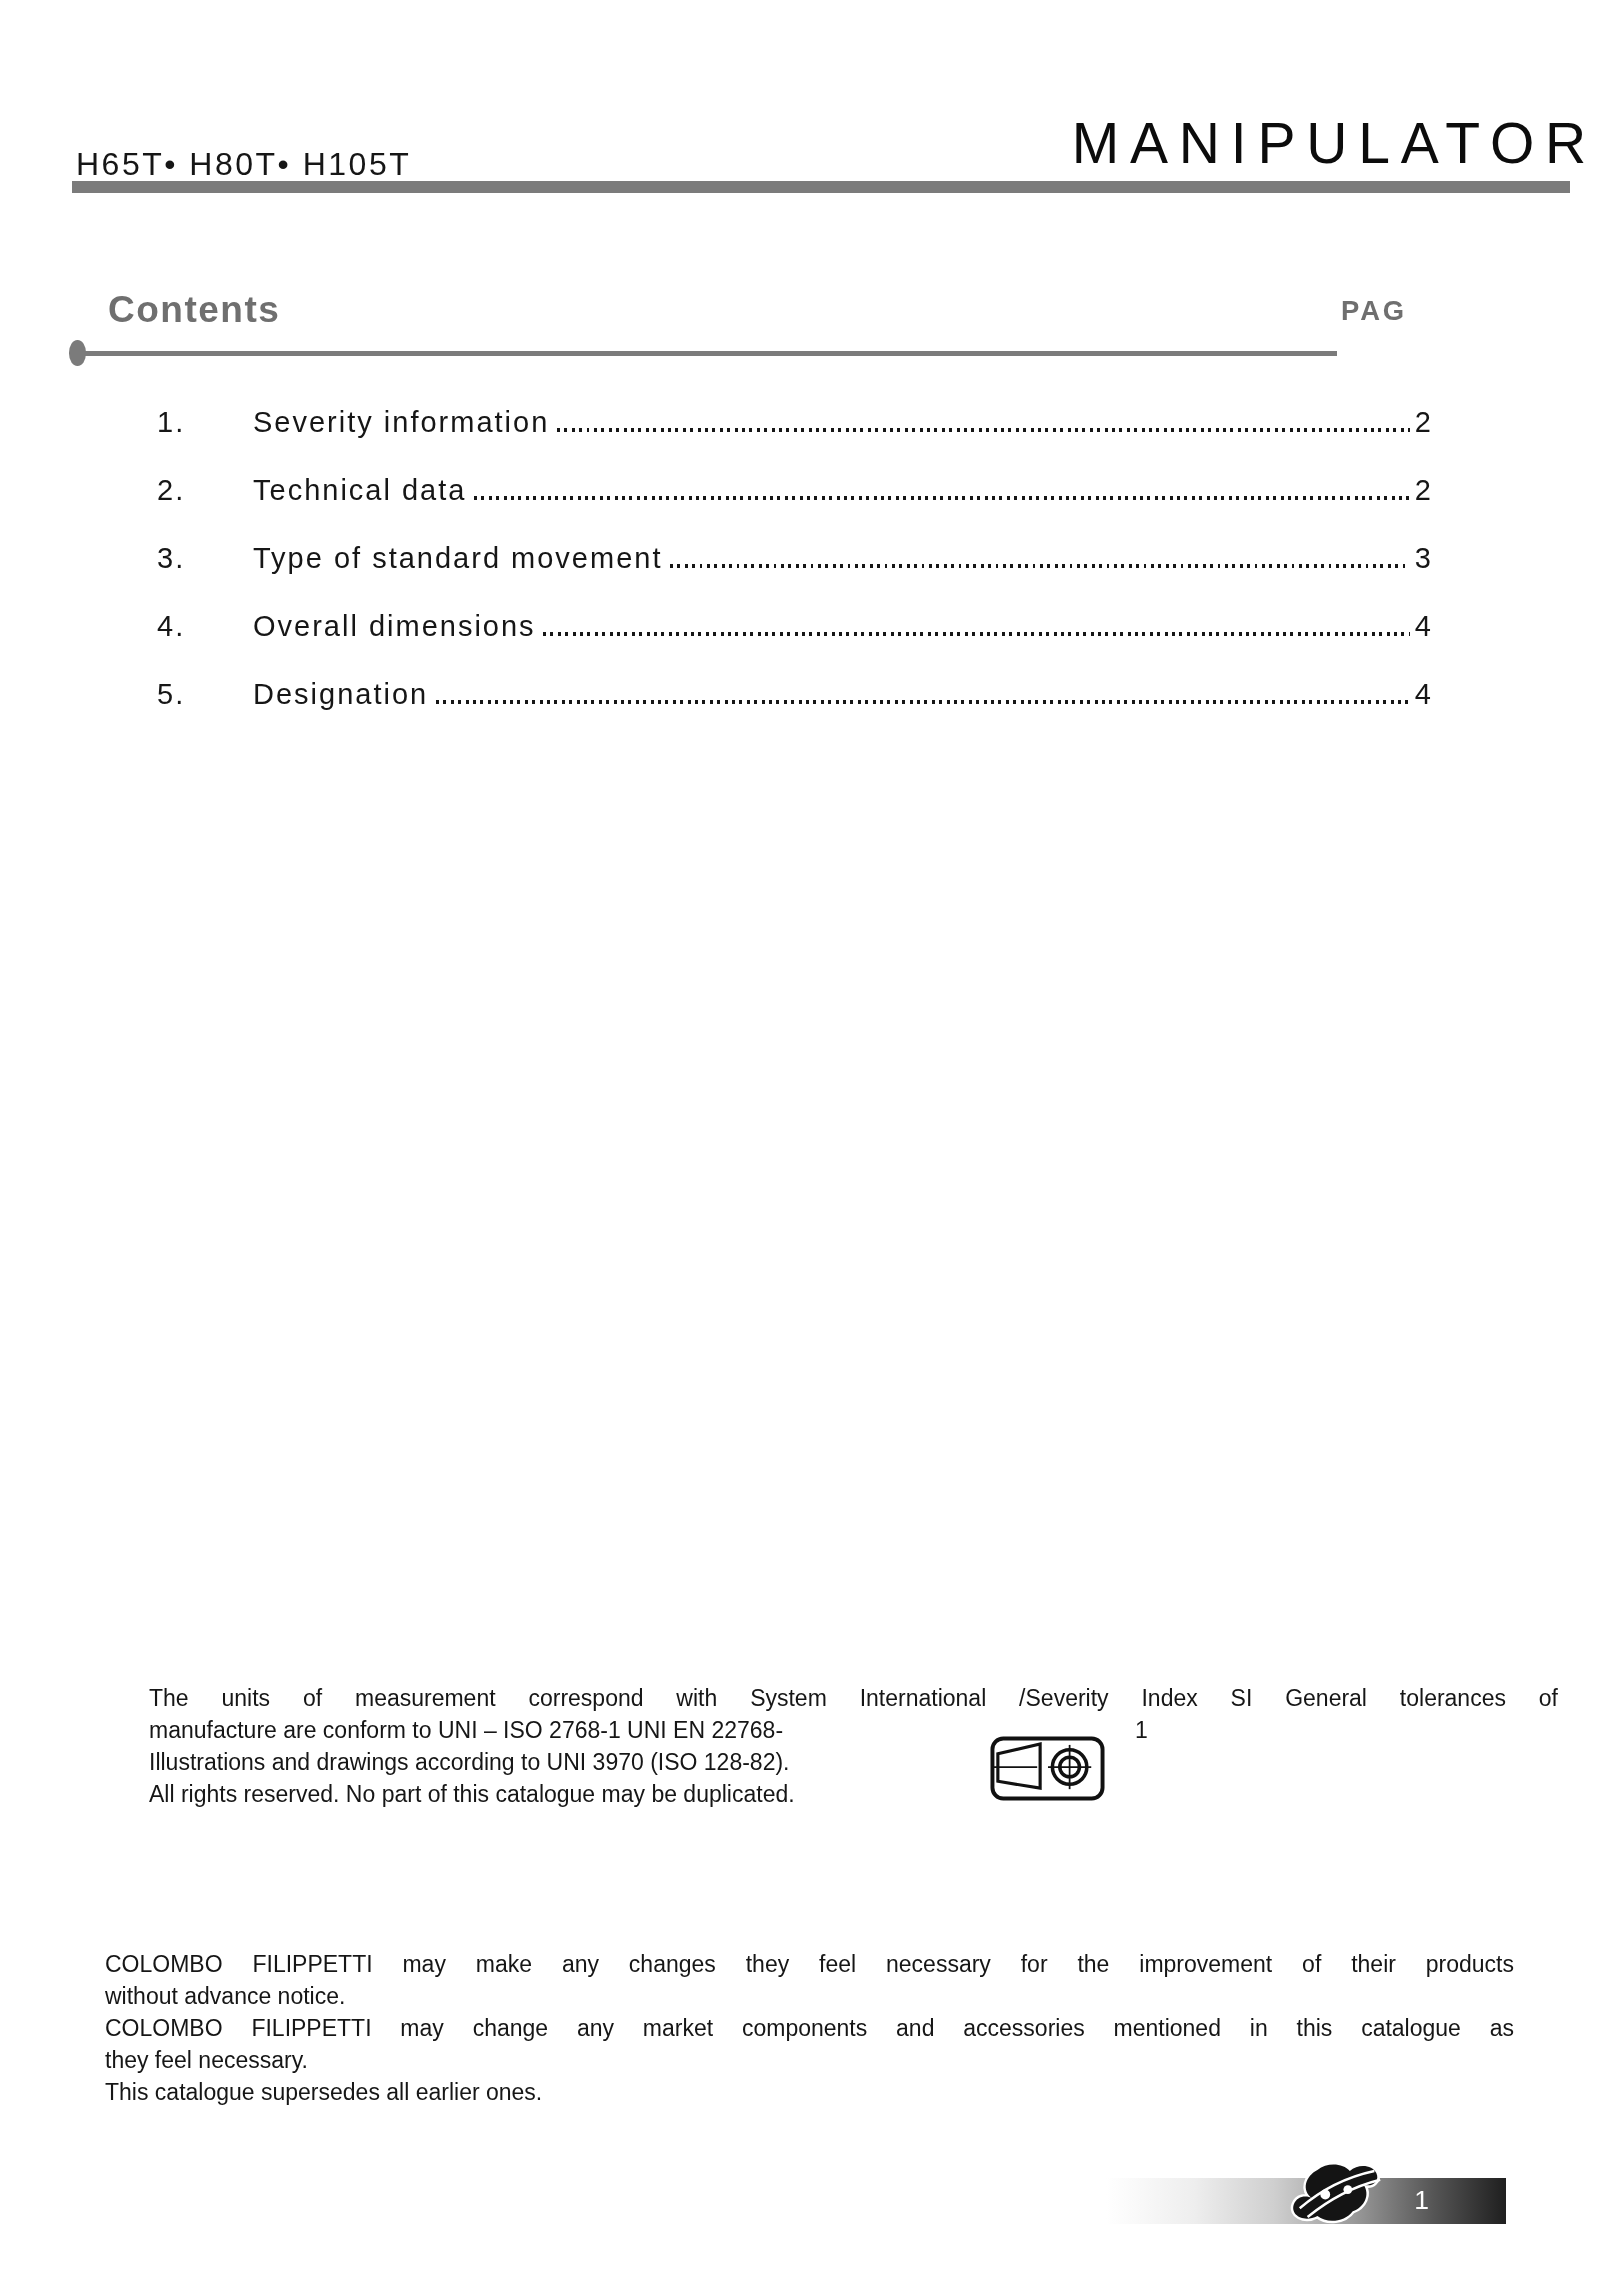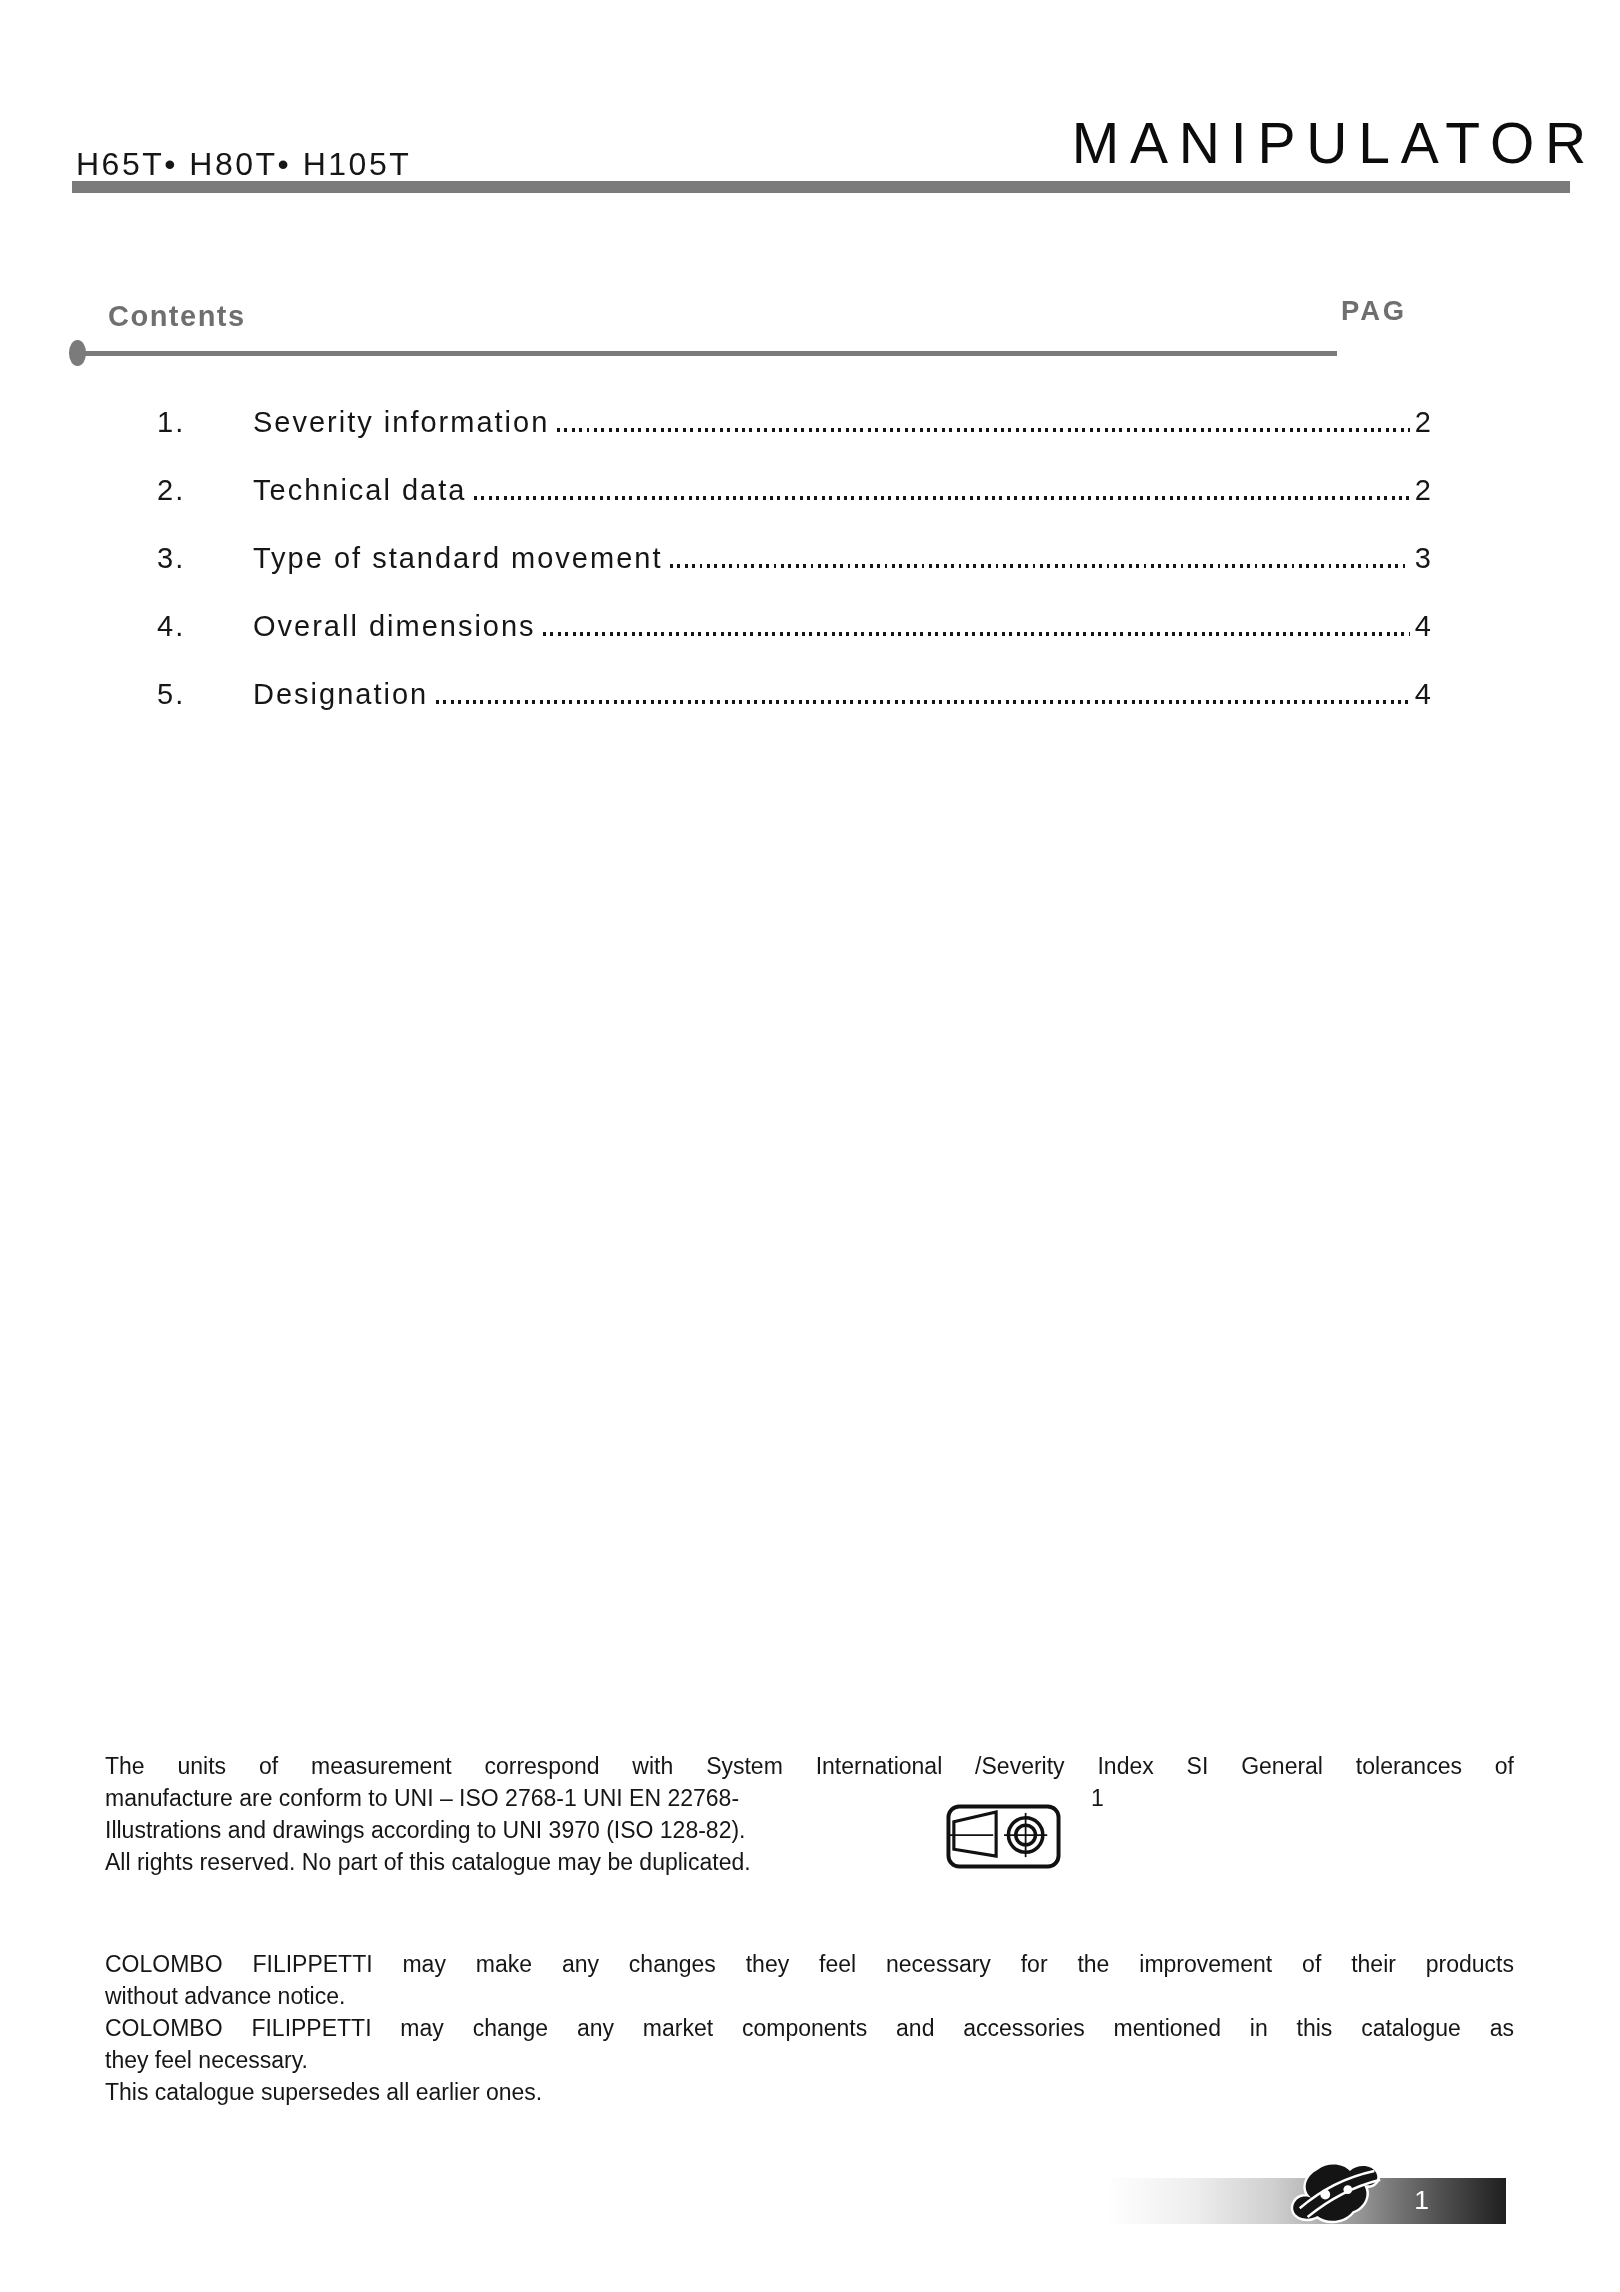--- a/index.html
+++ b/index.html
@@ -21,21 +21,21 @@
   }
   .brand{
     position:absolute;right:55px;top:115px;font-size:57px;line-height:57px;
     letter-spacing:10.8px;color:#0c0c0c;white-space:nowrap;font-weight:400;
   }
   .header-rule{
     position:absolute;left:72px;top:181px;width:1498px;height:11.8px;background:var(--rule-gray);
   }
   
   .contents-title{
-    position:absolute;left:108px;top:302px;font-size:29px;line-height:29px;
+    position:absolute;left:108px;top:295px;font-size:37px;line-height:29px;
     font-weight:bold;letter-spacing:1.5px;color:var(--heading-gray);
   }
   .pag-label{
     position:absolute;left:1341px;top:297px;font-size:27.4px;line-height:27.4px;
     font-weight:bold;letter-spacing:2.9px;color:var(--heading-gray);
   }
   .contents-rule{
     position:absolute;left:78px;top:351px;width:1259px;height:4.9px;background:var(--rule-gray);
   }
   .rule-dot{
@@ -53,21 +53,21 @@
   .toc-dots{
     flex:1 1 auto;align-self:flex-end;height:3.9px;margin:0 1px 4.9px 7.8px;
     background-image:repeating-linear-gradient(to right,var(--text-black) 0 2.9px,transparent 2.9px 7.4px);
   }
   .toc-page{flex:0 0 auto;min-width:21.6px;text-align:right;}
   
   .para{
     position:absolute;left:105px;width:1409px;font-size:23px;line-height:32px;
     color:var(--text-black);
   }
-  .para1{top:1750px;}
+  .para1{top:1682px;margin-left:44px;}
   .para2{top:1948px;}
   .line{height:32px;white-space:nowrap;}
   .line.justify-full{white-space:normal;text-align:justify;text-align-last:justify;height:32px;overflow:hidden;}
   .iso-one{position:absolute;left:986px;}
   .proj-symbol{position:absolute;left:841px;top:54px;}
   
   .footer-bar{
     position:absolute;left:1106px;top:2178px;width:400px;height:46px;
     background:linear-gradient(90deg,rgba(255,255,255,0) 0%,#eeeeee 22%,#cfcfcf 42%,#9a9a9a 62%,#555555 82%,var(--footer-dark) 100%);
   }

